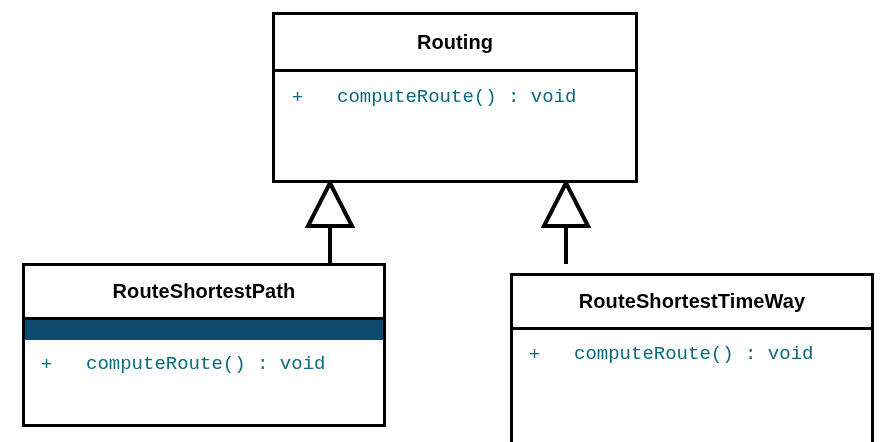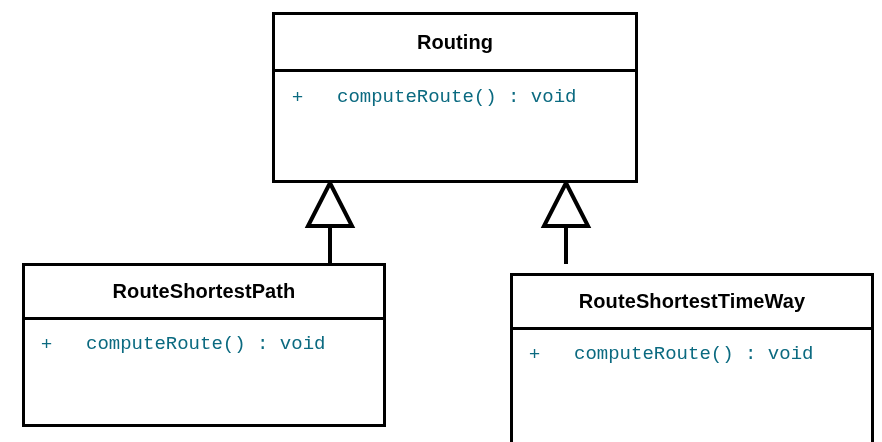--- a/index.html
+++ b/index.html
@@ -98,20 +98,21 @@
     padding-left: 17px;
     padding-top: 14px;
   }
   #class-routing .member-visibility { width: 45px; }
 
   #class-route-shortest-path {
     left: 22px;
     top: 263px;
     width: 364px;
     height: 164px;
+    gap: 20px;
   }
   #class-route-shortest-path .class-name-row { height: 54px; }
   #class-route-shortest-path .member-row {
     padding-left: 16px;
     padding-top: 13px;
   }
   #class-route-shortest-path .member-visibility { width: 45px; }
 
   #class-route-shortest-time-way {
     left: 494px;

